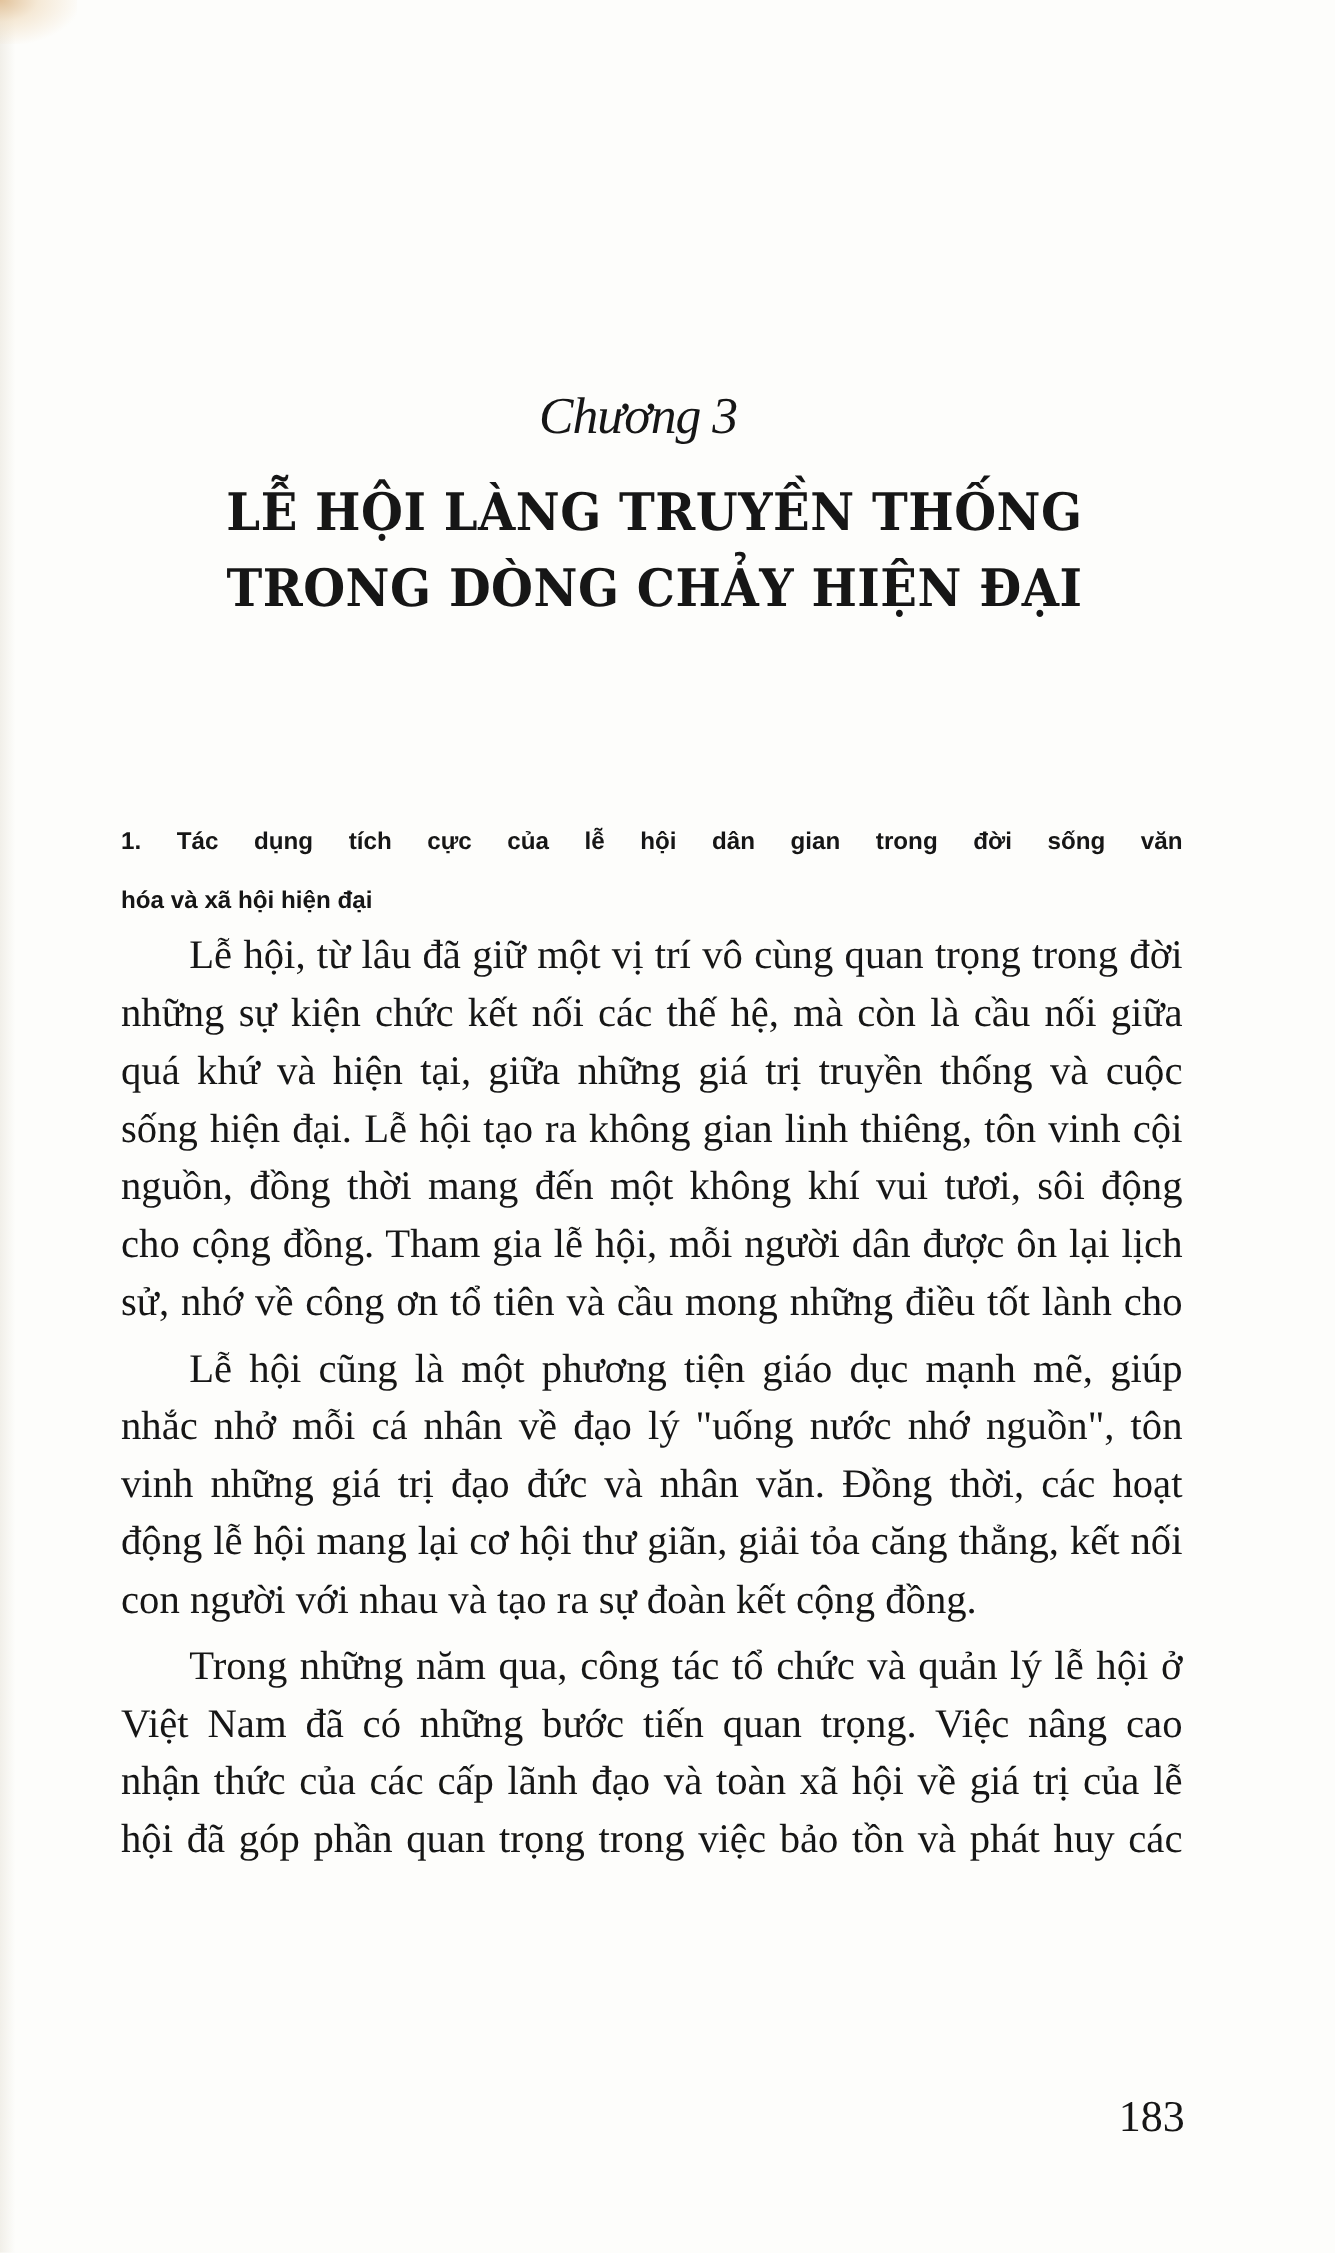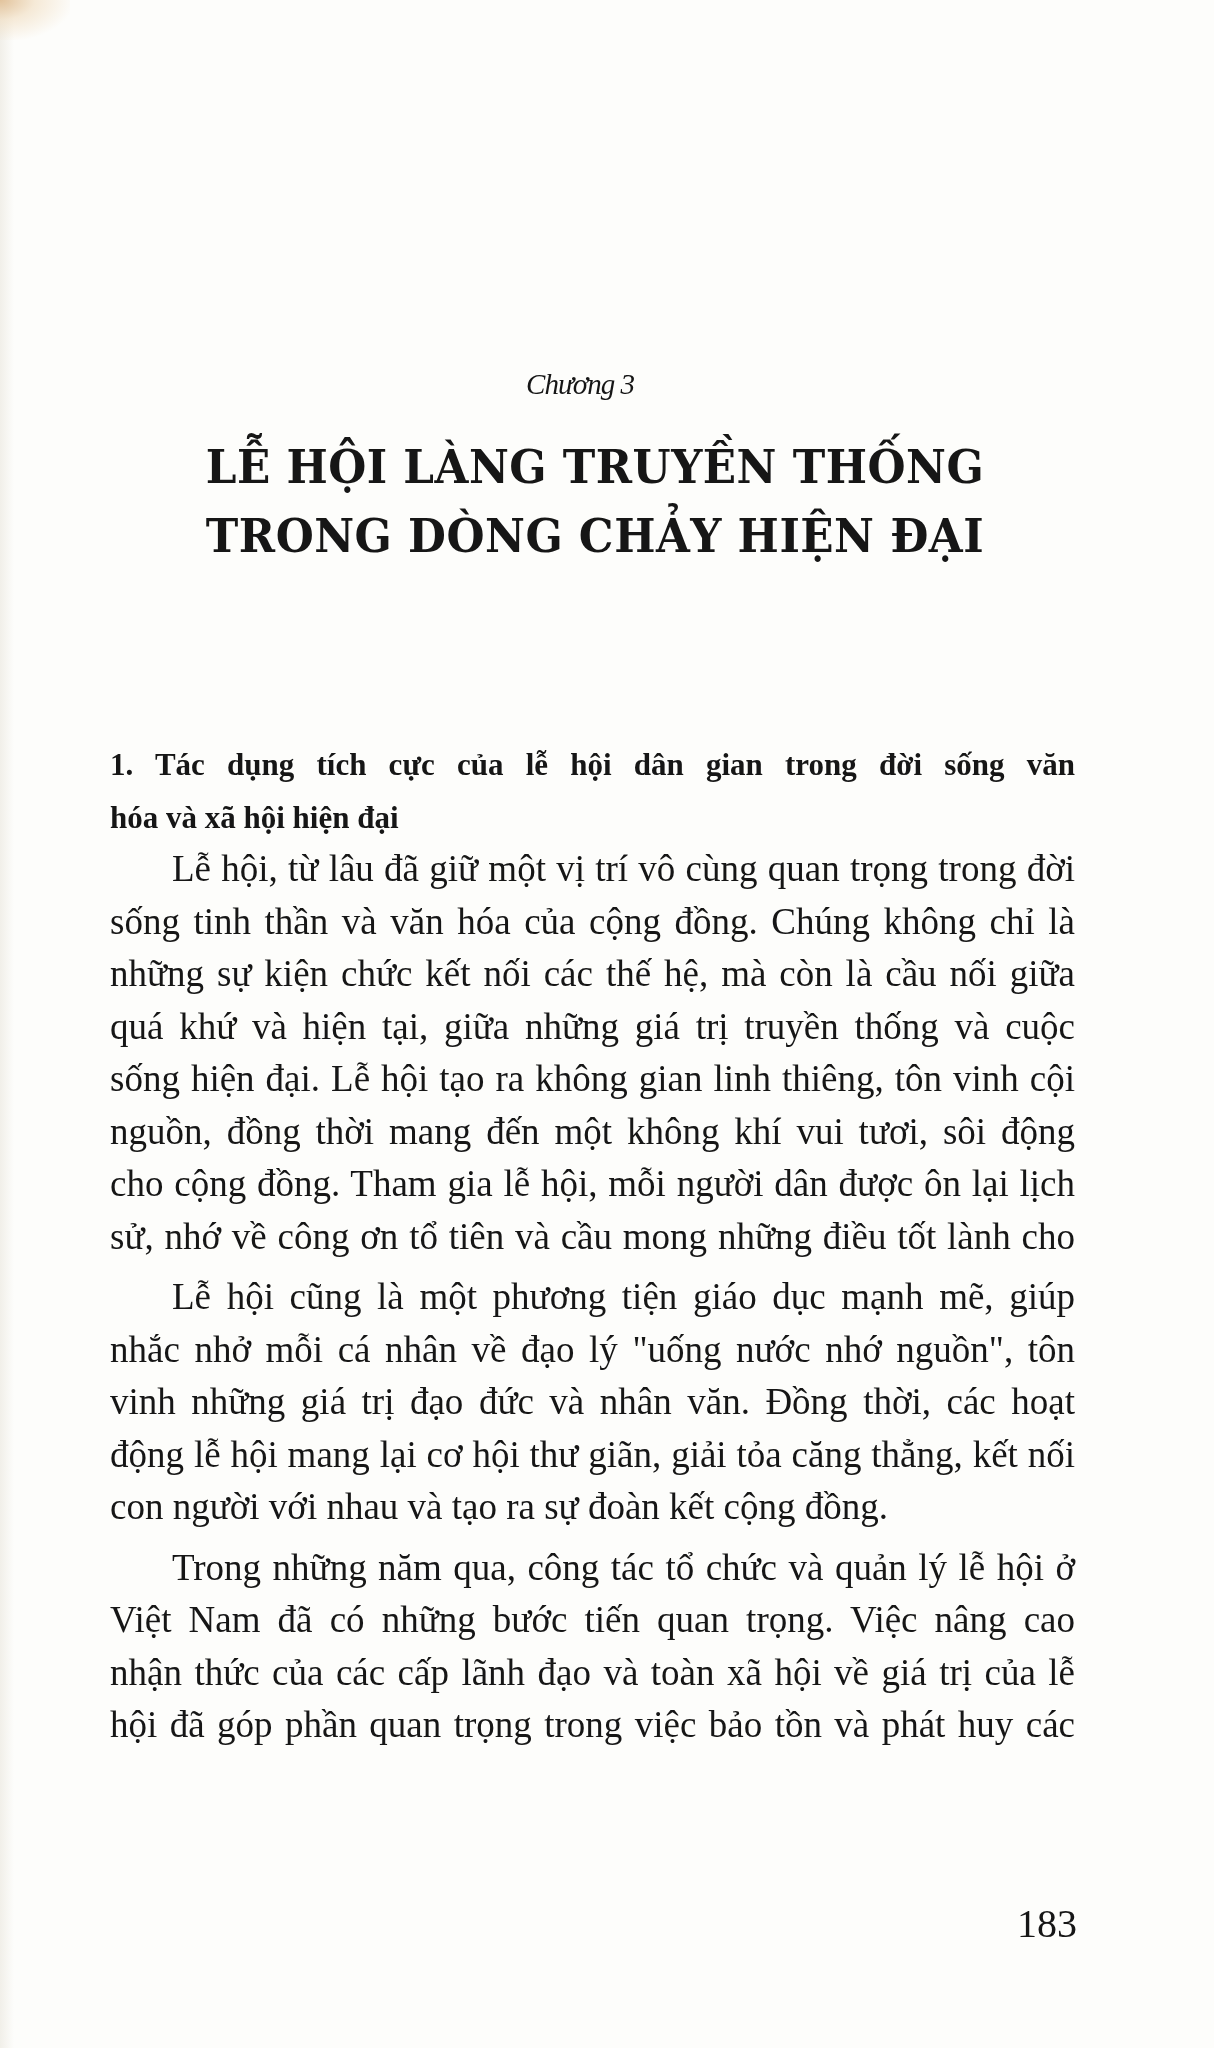--- a/index.html
+++ b/index.html
@@ -27,24 +27,23 @@
       width: 14px; height: 2048px;
       background: linear-gradient(to right, #f1efe9, rgba(253,253,251,0));
     }
     .chapter-label {
       position: absolute;
       top: 352px;
       left: 0;
       width: 1160px;
       text-align: center;
       font-style: italic;
-      font-size: 29px;
+      font-size: 47px;
       letter-spacing: -1px;
       font-family: "Liberation Serif", "DejaVu Serif", serif;
-      margin-top: 16px;
     }
     .chapter-title {
       position: absolute;
       top: 432px;
       left: 0;
       width: 1190px;
       text-align: center;
       font-weight: bold;
       font-size: 47px;
       line-height: 69px;
@@ -55,24 +54,24 @@
     }
     .chapter-title div { white-space: nowrap; }
     .content {
       position: absolute;
       left: 110px;
       top: 738px;
       width: 965px;
     }
     .section-heading {
       font-weight: bold;
-      font-size: 31px;
+      font-size: 22px;
       line-height: 53px;
       margin: 0 0 0 0;
-      font-family: Liberation Serif, serif;
+      font-family: Liberation Sans, sans-serif;
       text-align: justify;
     }
     .section-heading span { display: block; white-space: nowrap; }
     .para {
       font-size: 37px;
       line-height: 52.5px;
       margin: 0 0 8px 0;
       font-family: "Liberation Serif", serif;
       text-align: justify;
     }
@@ -111,21 +110,20 @@
 </div>
 
 <div class="content">
   <div class="section-heading">
     <span class="line">1. Tác dụng tích cực của lễ hội dân gian trong đời sống văn</span>
     <span class="line last">hóa và xã hội hiện đại</span>
   </div>
 
   <div class="para">
     <span class="line indent">Lễ hội, từ lâu đã giữ một vị trí vô cùng quan trọng trong đời</span>
-    <span class="line">sống tinh thần và văn hóa của cộng đồng. Chúng không chỉ là</span>
     <span class="line">những sự kiện chức kết nối các thế hệ, mà còn là cầu nối giữa</span>
     <span class="line">quá khứ và hiện tại, giữa những giá trị truyền thống và cuộc</span>
     <span class="line">sống hiện đại. Lễ hội tạo ra không gian linh thiêng, tôn vinh cội</span>
     <span class="line">nguồn, đồng thời mang đến một không khí vui tươi, sôi động</span>
     <span class="line">cho cộng đồng. Tham gia lễ hội, mỗi người dân được ôn lại lịch</span>
     <span class="line">sử, nhớ về công ơn tổ tiên và cầu mong những điều tốt lành cho</span>
   </div>
 
   <div class="para">
     <span class="line indent">Lễ hội cũng là một phương tiện giáo dục mạnh mẽ, giúp</span>

